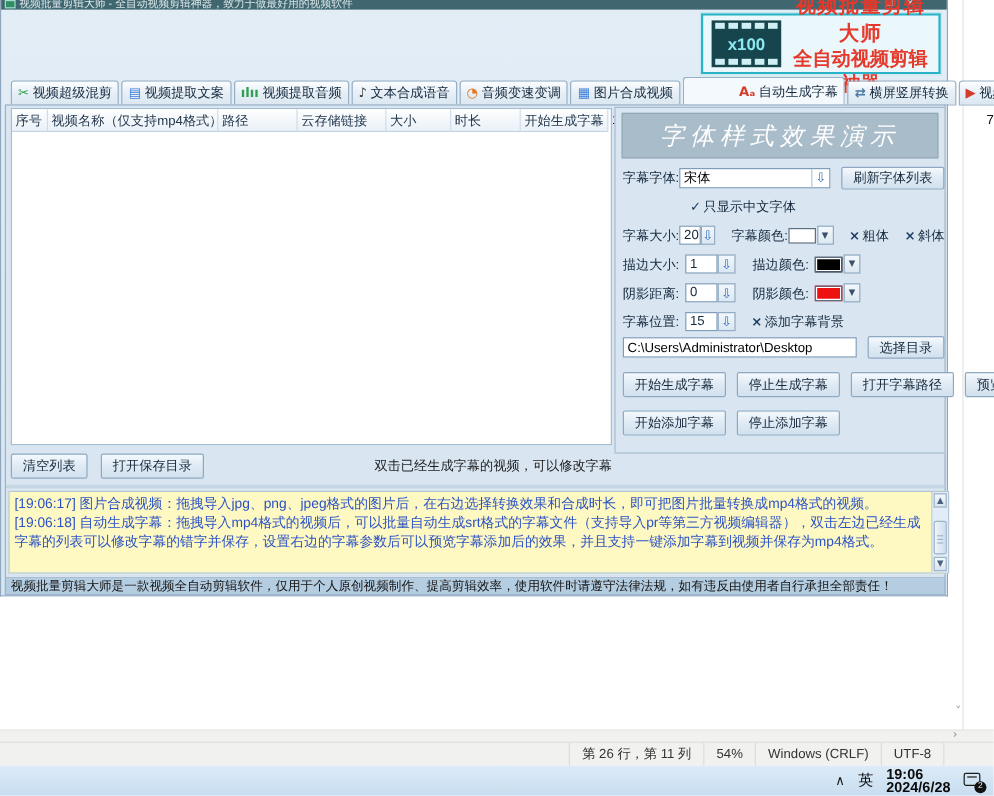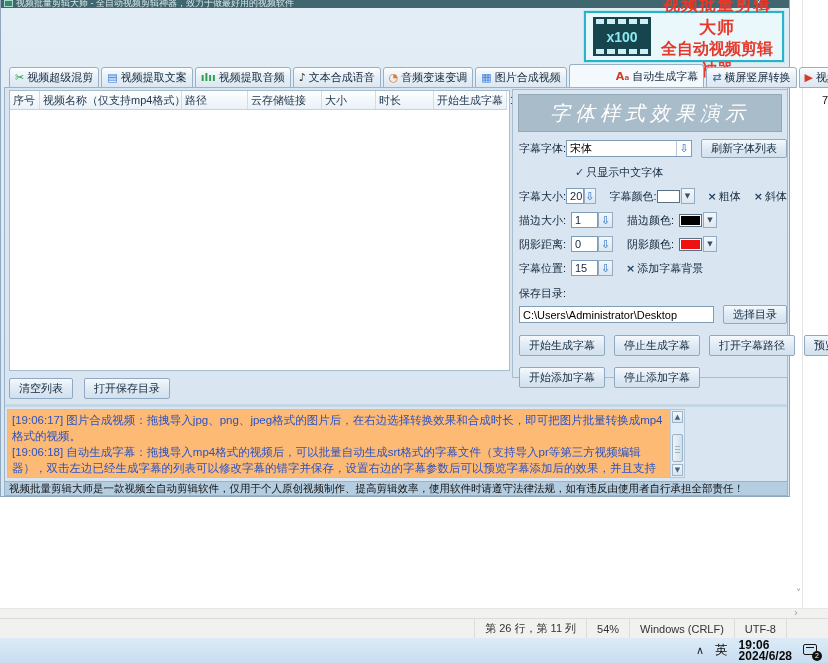--- a/index.html
+++ b/index.html
@@ -109,22 +109,22 @@
   .btn-row { display:flex; gap:9px; margin:11px 0 0 6px; }
   .savedir-label { margin:10px 0 0 6px; }
 
   
   .list-actions { position:absolute; left:4px; top:290px; width:501px; display:flex; align-items:center; }
   .list-actions .btn + .btn { margin-left:11px; }
   .hint { margin-left:auto; font-size:11px; color:#1c1c1c; white-space:nowrap; }
 
   
   .splitter { position:absolute; left:0; top:316px; width:100%; height:3px; background:#c5d6e5; }
-  .log-area { position:absolute; left:2px; top:321px; width:678px; height:69px;
-    background:#fdba74; border:1px solid #b2c6d9; color:#2b52c5; font-size:11.5px; line-height:16px;
+  .log-area { position:absolute; left:2px; top:321px; width:784px; height:69px;
+    background:#fef9c3; border:1px solid #b2c6d9; color:#2b52c5; font-size:11.5px; line-height:16px;
     padding:2px 18px 2px 4px; overflow:hidden; }
   .log-scroll { position:absolute; right:0; top:0; bottom:0; width:14px; background:#e2ecf6; border-left:1px solid #c0d2e2; }
   .scr-arrow { position:absolute; left:1px; width:11px; height:12px; background:linear-gradient(#f4f8fc,#d8e4ef);
     border:1px solid #9db4c8; color:#4a637c; font-size:7px; display:flex; align-items:center; justify-content:center; }
   .scr-up { top:1px; } .scr-down { bottom:1px; }
   .scr-thumb { position:absolute; left:1px; bottom:15px; width:11px; height:28px;
     background:linear-gradient(90deg,#eef4fa,#cfdfec); border:1px solid #9db4c8; border-radius:2px; }
   .scr-thumb i { display:block; height:1px; background:#9db4c8; margin:2px 2px 0; }
   .scr-thumb i:first-child { margin-top:11px; }
 
@@ -325,41 +325,41 @@
             <span class="p-label">字幕位置:</span>
             <div class="num-box">15</div>
             <span class="spin-btn glyph">⇩</span>
             <span class="markbox" style="margin-left: 13px;">
               <span class="mark glyph">×</span>
               <span>添加字幕背景</span>
             </span>
           </div>
         </div>
 
-      <div class="savedir-label">保存目录:</div>
       <div class="p-row" style="margin-top:4px;">
         <input class="dir-input" value="C:\Users\Administrator\Desktop" style="">
         <button class="btn small" style="margin-left:9px;">选择目录</button>
       </div>
 
       <div class="btn-row" id="action-row-0">
           <button class="btn">开始生成字幕</button>
           <button class="btn">停止生成字幕</button>
           <button class="btn">打开字幕路径</button>
           <button class="btn">预览字幕效果</button>
         </div>
       <div class="btn-row" id="action-row-1">
           <button class="btn">开始添加字幕</button>
           <button class="btn">停止添加字幕</button>
         </div>
     </div>
 
     <div class="list-actions">
       <button class="btn">清空列表</button>
       <button class="btn">打开保存目录</button>
+      <span class="hint">双击已经生成字幕的视频，可以修改字幕</span>
     </div>
 
     <div class="splitter"></div>
 
     <div class="log-area">
       <div id="log-lines">
           <div>[19:06:17] 图片合成视频：拖拽导入jpg、png、jpeg格式的图片后，在右边选择转换效果和合成时长，即可把图片批量转换成mp4格式的视频。</div>
           <div>[19:06:18] 自动生成字幕：拖拽导入mp4格式的视频后，可以批量自动生成srt格式的字幕文件（支持导入pr等第三方视频编辑器），双击左边已经生成字幕的列表可以修改字幕的错字并保存，设置右边的字幕参数后可以预览字幕添加后的效果，并且支持一键添加字幕到视频并保存为mp4格式。</div>
         </div>
       <div class="log-scroll">

